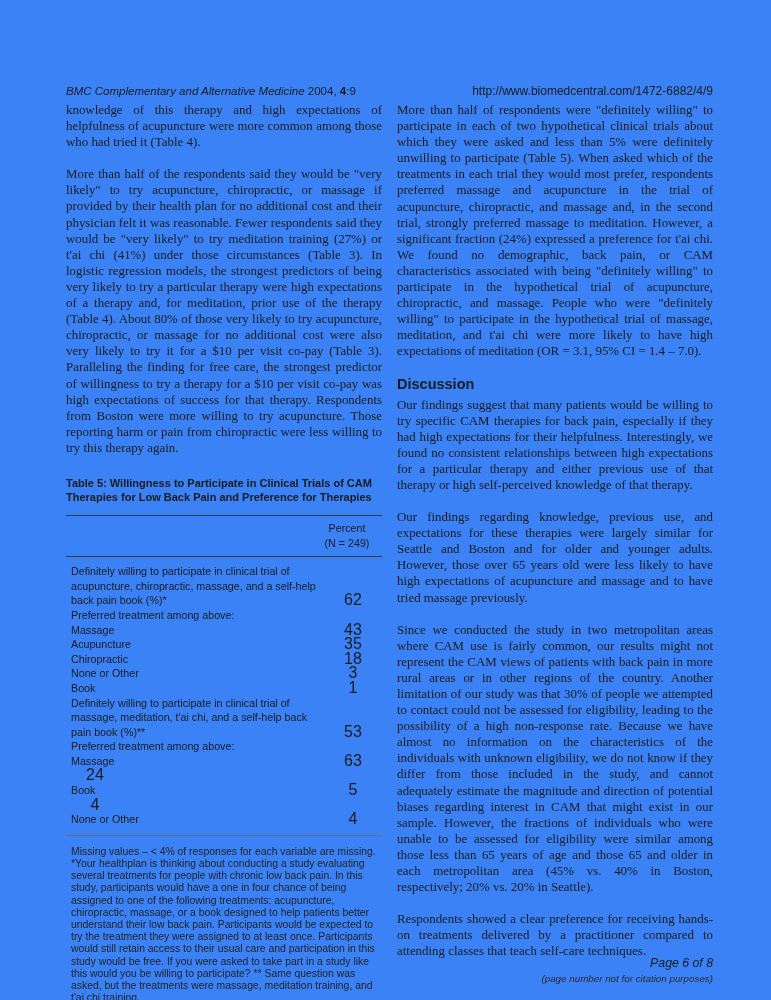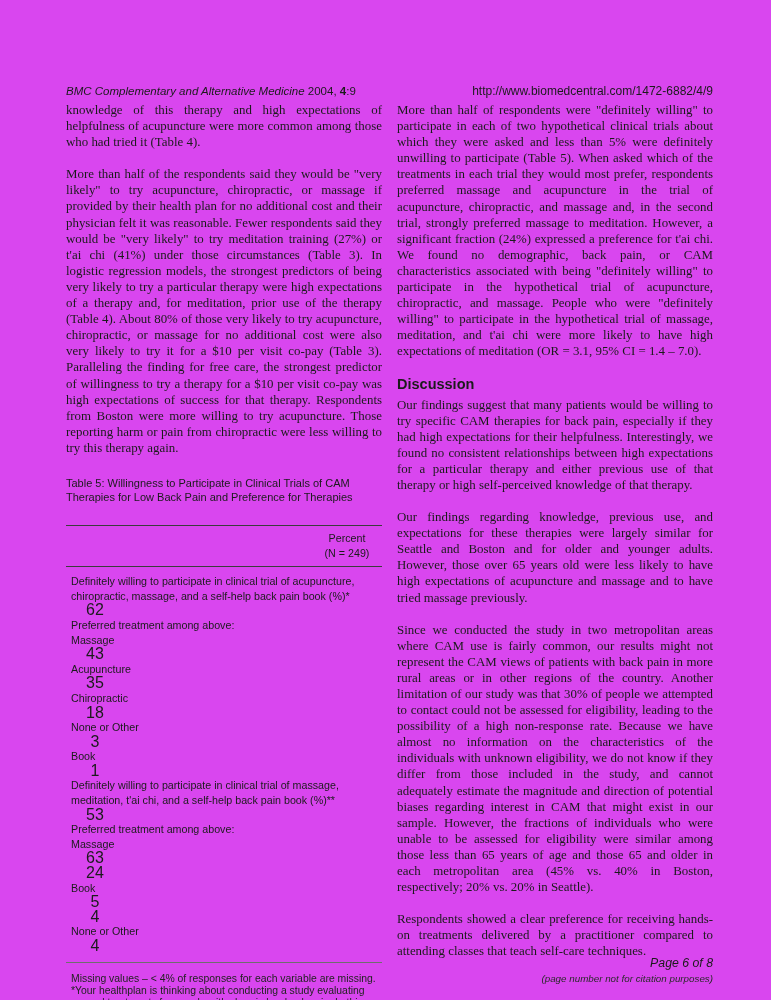--- a/index.html
+++ b/index.html
@@ -1,20 +1,20 @@
 <!DOCTYPE html>
 <html lang="en"><head>
 <meta charset="utf-8">
 <style>
   html, body { margin: 0; padding: 0; background: #ffffff; }
   .page {
     position: relative;
     width: 771px;
     height: 1000px;
-    background: #d946ef;
+    background: #3b82f6;
     color: #1b1b1b;
     overflow: hidden;
     font-family: "Liberation Serif", serif;
   }
   
   .header {
     position: absolute;
     left: 66px;
     right: 58px;
     top: 48px;
@@ -62,40 +62,39 @@
     font-size: 14.5px;
     margin: 2px 0 5px 0;
   }
 
   
   .tablewrap {
     margin-top: 20px;
     font-family: "Liberation Sans", sans-serif;
   }
   .tcaption {
-    font-weight: normal;
+    font-weight: bold;
     font-size: 11px;
     line-height: 14px;
-    margin-bottom: 21px;
+    margin-bottom: 11px;
     text-align: left;
   }
   .trule  { border-top: 1px solid #3c3c3c; }
   .thead {
     display: flex;
     justify-content: flex-end;
     padding: 5px 0 6px 0;
   }
   .thead .tval { text-align: center; }
   .tbody { padding: 7px 0 8px 0; }
   .trow {
     display: flex;
-    align-items: flex-start;
+    align-items: flex-end;
     font-size: 10.7px;
     line-height: 14.6px;
-    flex-direction: column;
   }
   .tlabel { flex: 1; padding-left: 5px; padding-right: 6px; }
   .tval {
     width: 58px;
     text-align: center;
     font-size: 16px;
     line-height: 14.6px;
     flex: none;
   }
   .thead .tval { width: 70px; font-size: 10.7px; }

